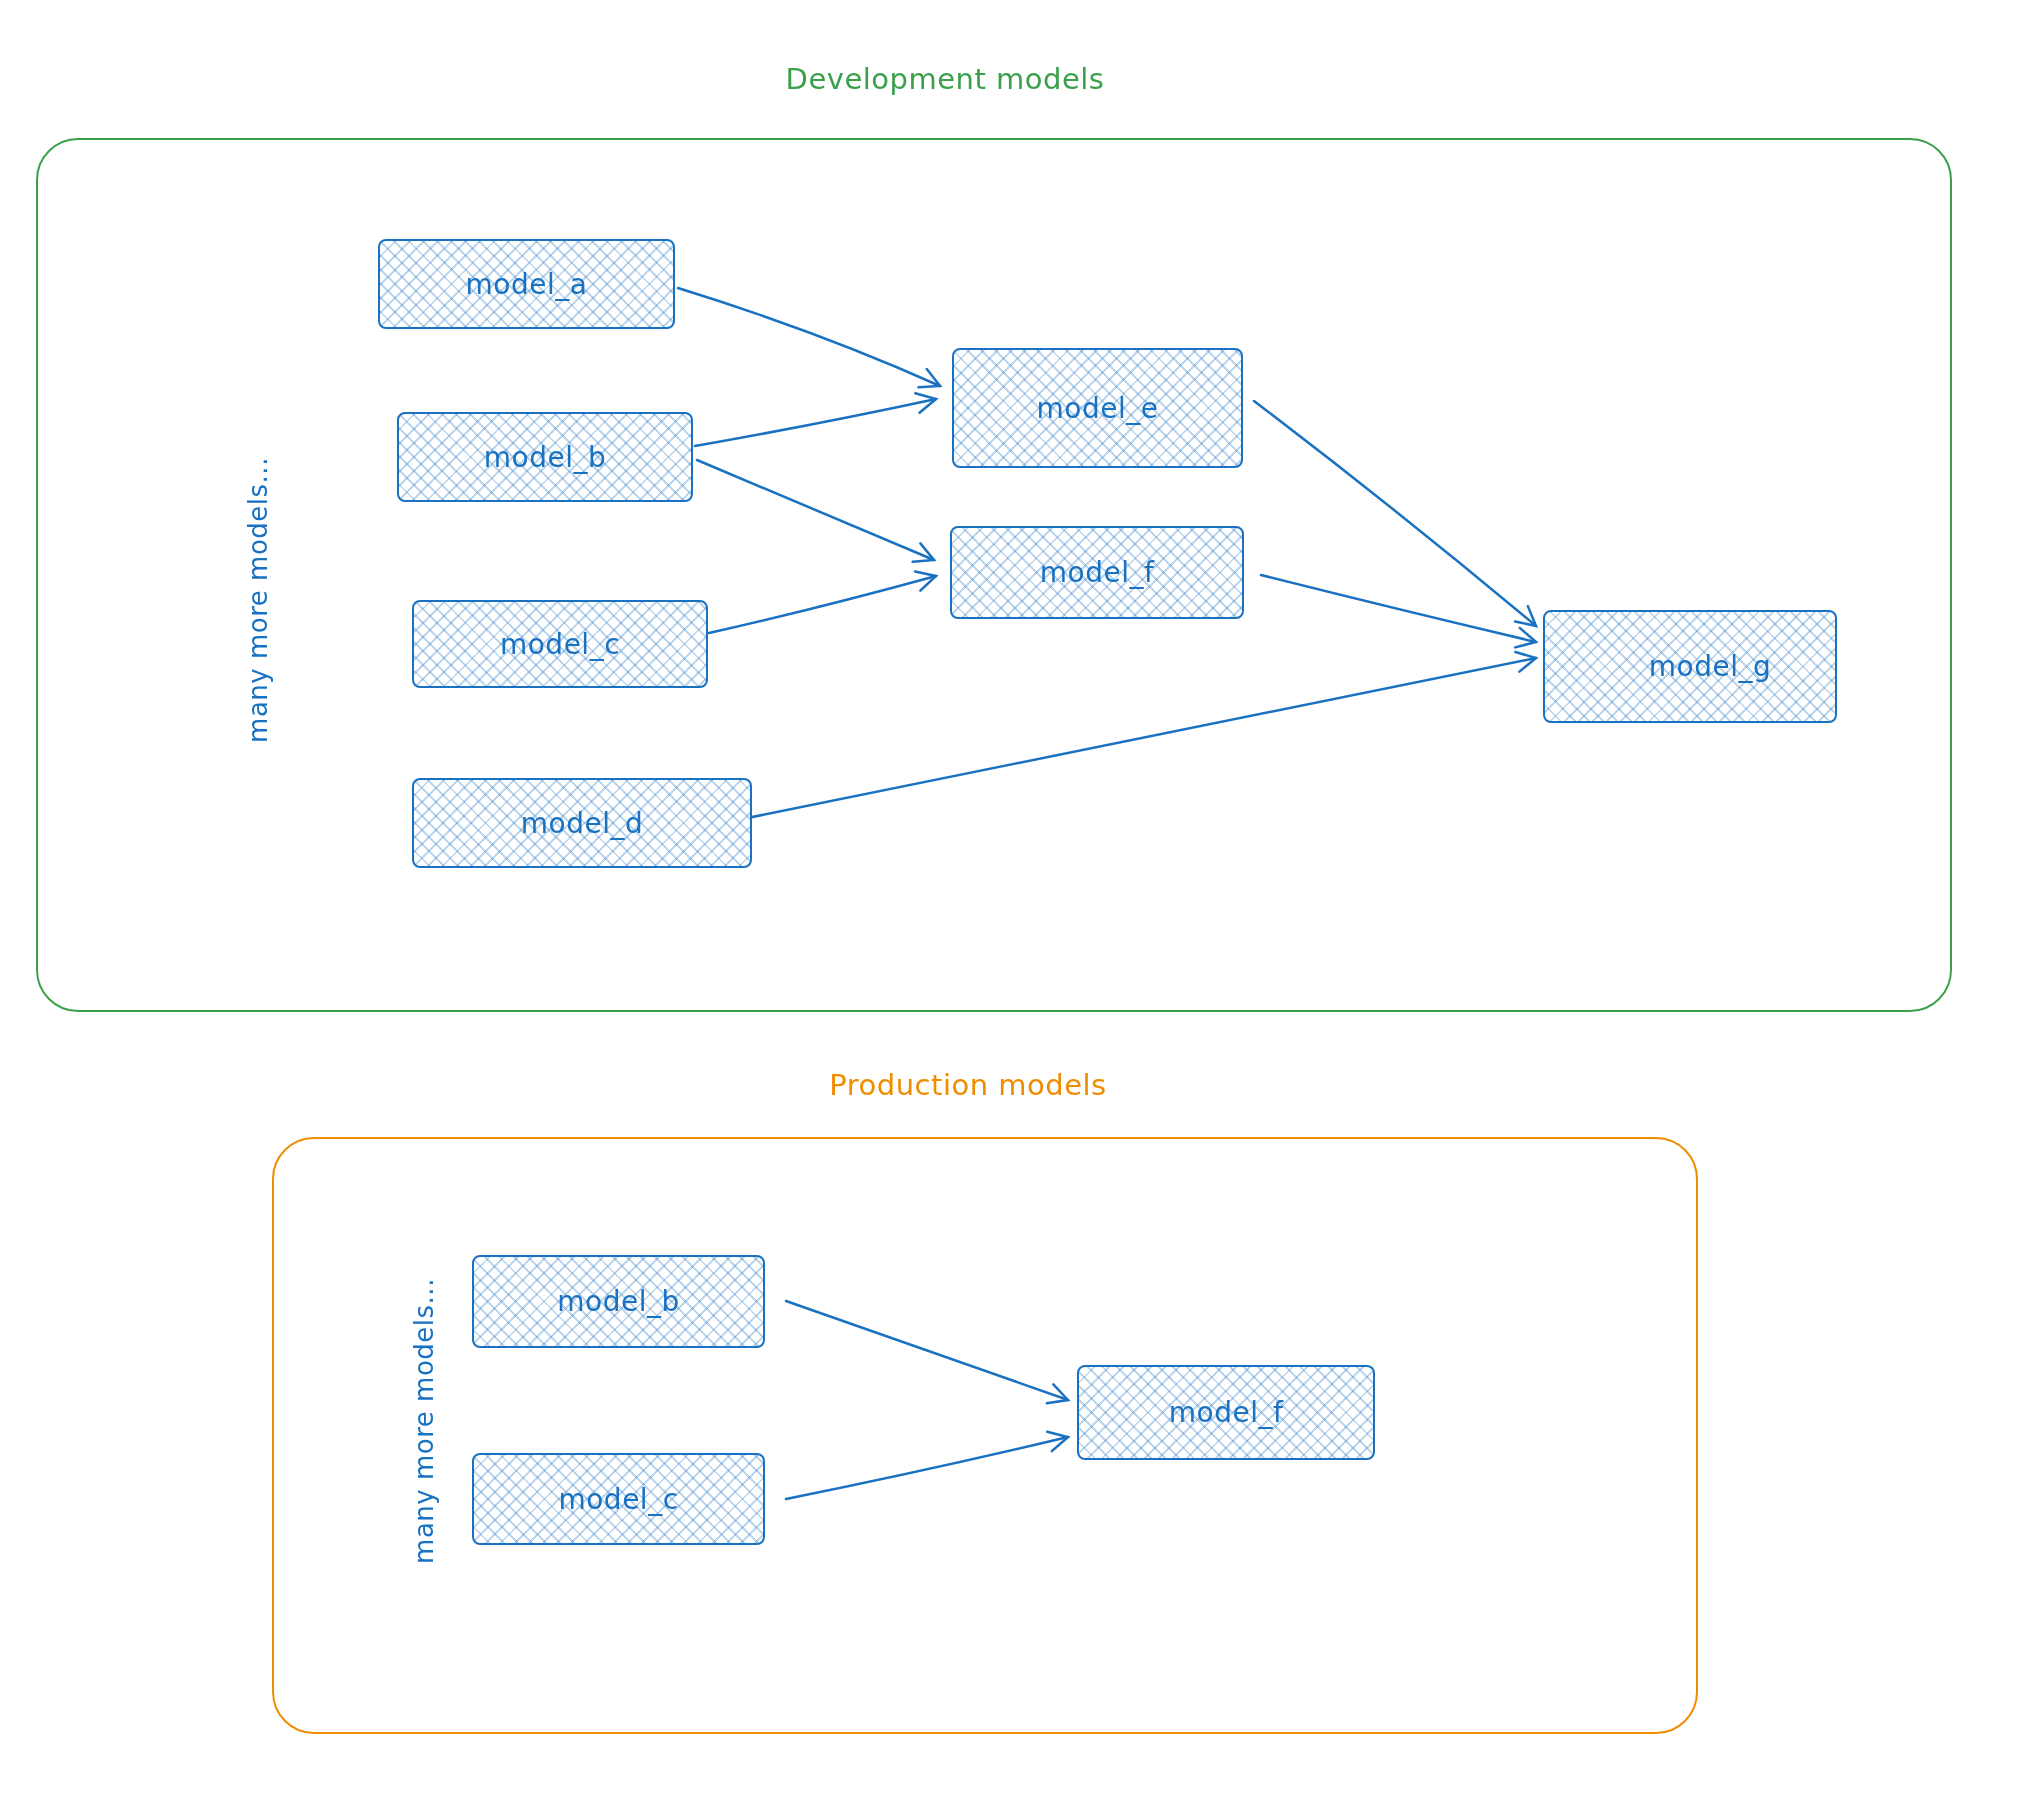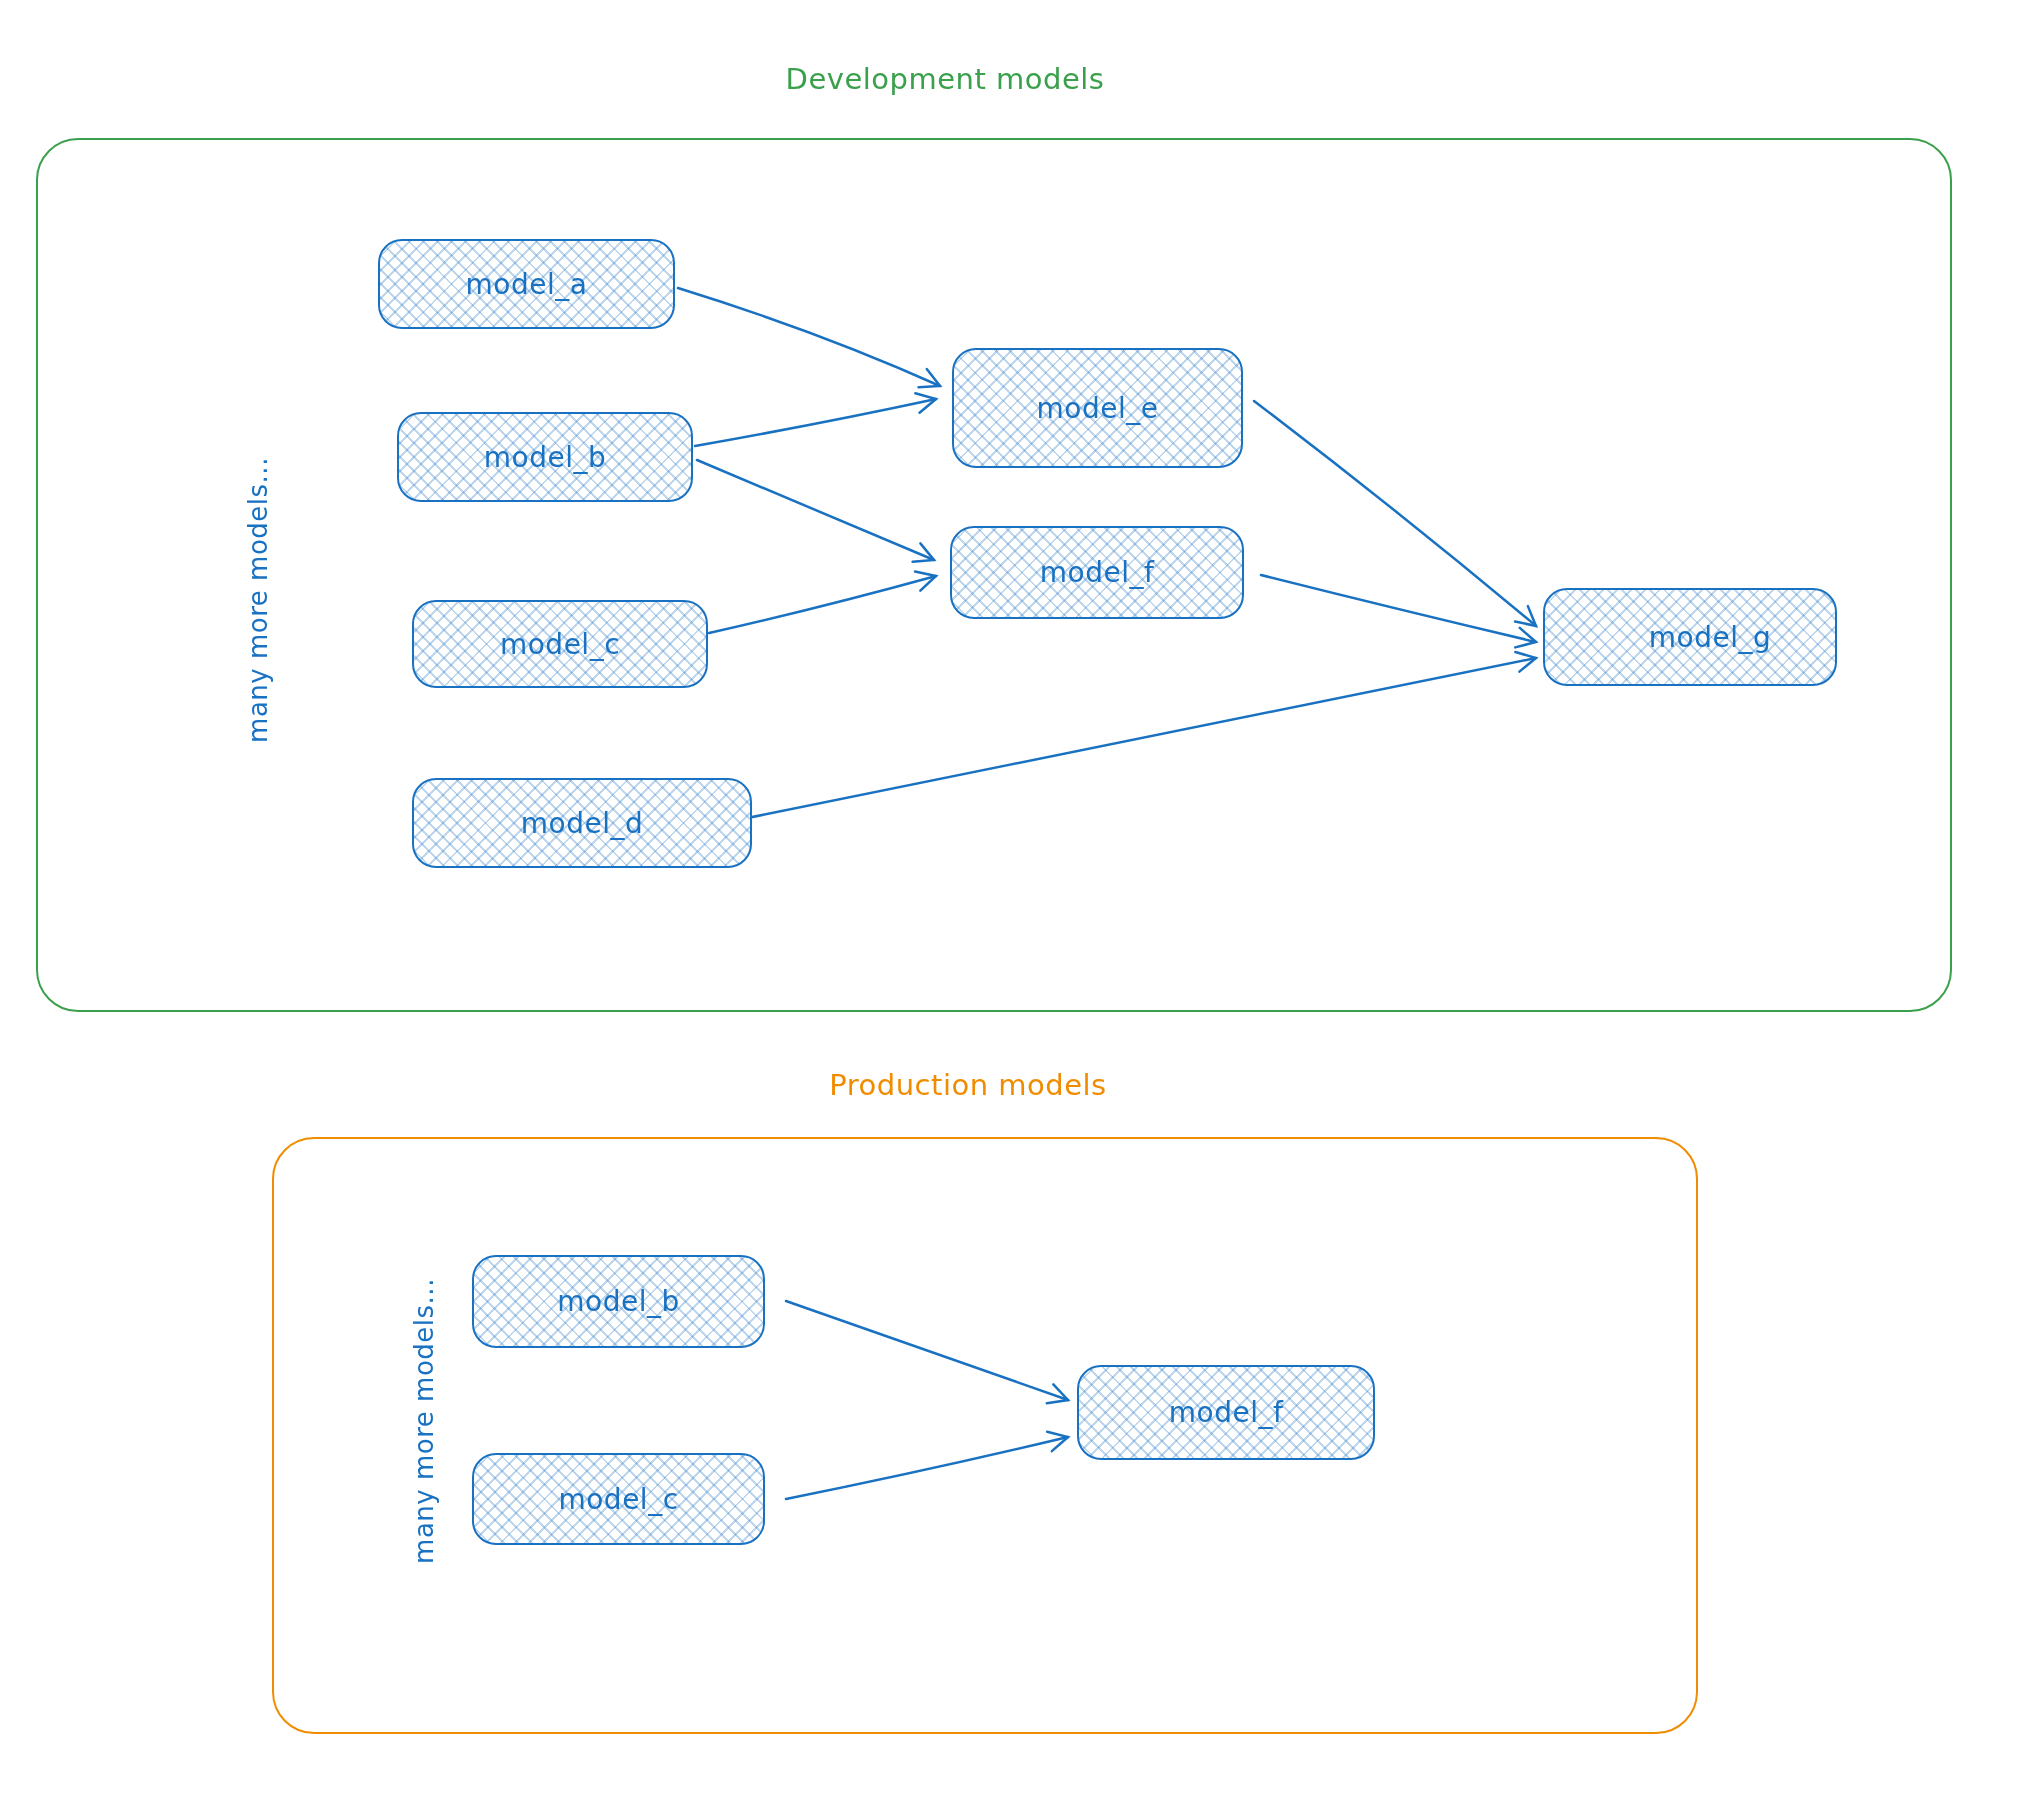--- a/index.html
+++ b/index.html
@@ -48,21 +48,21 @@
     letter-spacing: 0.5px;
     color: #1971c2;
   }
   .side-label.production { left: 258px; top: 600px; }
   .side-label.development { left: 424px; top: 1421px; }
 
   
   .node {
     position: absolute;
     border: 2.5px solid #1971c2;
-    border-radius: 24px;
+    border-radius: 8px;
     display: flex;
     align-items: center;
     justify-content: center;
     background-color: #ffffff;
     background-image:
       repeating-linear-gradient(45deg,  rgba(25,113,194,0.28) 0px, rgba(25,113,194,0.28) 2px, transparent 2px, transparent 10px),
       repeating-linear-gradient(135deg, rgba(25,113,194,0.28) 0px, rgba(25,113,194,0.28) 2px, transparent 2px, transparent 10px);
     box-sizing: border-box;
     text-align: center;
   }
@@ -73,21 +73,21 @@
     background: rgba(255,255,255,0.0);
   }
 
   
   .n-pa { left: 378px;  top: 239px;  width: 297px; height: 90px; }
   .n-pb { left: 397px;  top: 412px;  width: 296px; height: 90px; }
   .n-pc { left: 412px;  top: 600px;  width: 296px; height: 88px; }
   .n-pd { left: 412px;  top: 778px;  width: 340px; height: 90px; }
   .n-pe { left: 952px;  top: 348px;  width: 291px; height: 120px; }
   .n-pf { left: 950px;  top: 526px;  width: 294px; height: 93px; }
-  .n-pg { left: 1543px; top: 588px;  width: 294px; height: 98px; padding-left: 40px; }
+  .n-pg { left: 1543px; top: 610px;  width: 294px; height: 113px; padding-left: 40px; }
   .n-db { left: 472px;  top: 1255px; width: 293px; height: 93px; }
   .n-dc { left: 472px;  top: 1453px; width: 293px; height: 92px; }
   .n-df { left: 1077px; top: 1365px; width: 298px; height: 95px; }
 
   svg.arrows {
     position: absolute;
     left: 0; top: 0;
     width: 2024px; height: 1818px;
     pointer-events: none;
   }

